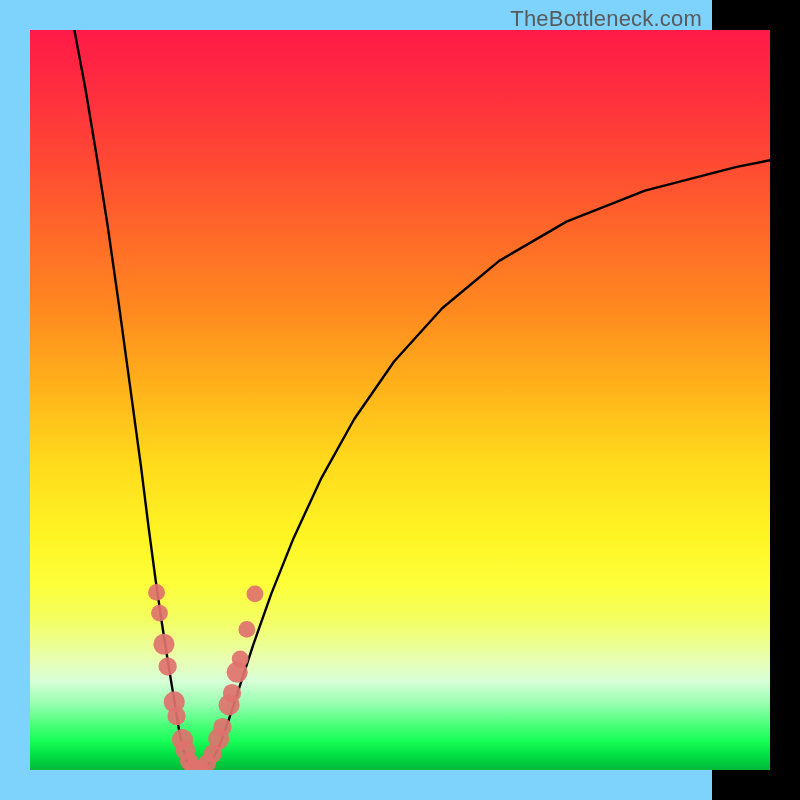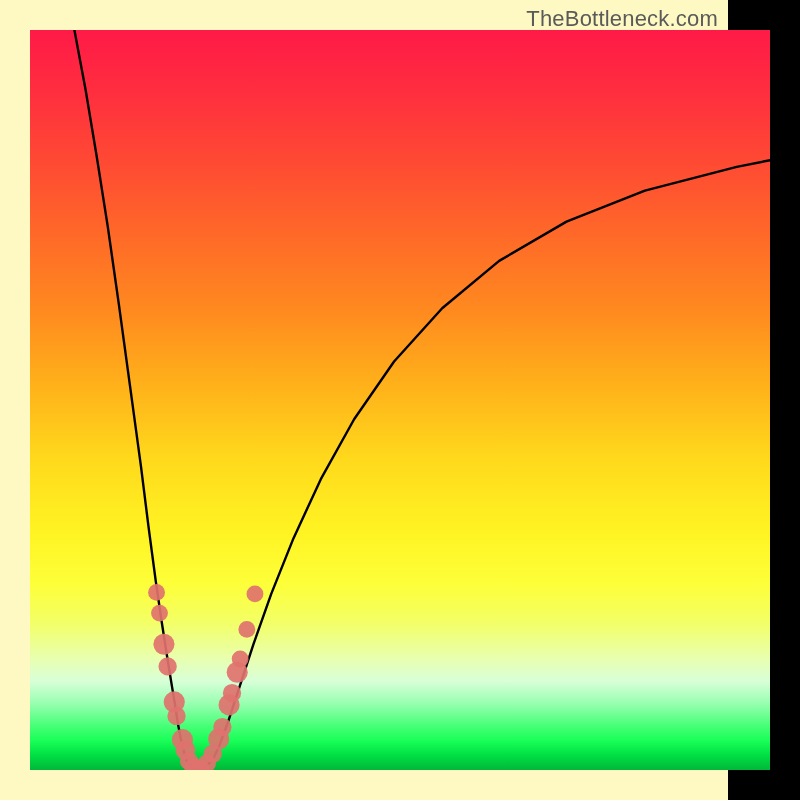--- a/index.html
+++ b/index.html
@@ -8,22 +8,21 @@
     width: 800px;
     height: 800px;
     overflow: hidden;
     background: #000;
     font-family: Arial, Helvetica, sans-serif;
   }
   .frame {
     position: relative;
     width: 712px;
     height: 800px;
-    background: #fef9c3;
-    padding-left: 16px;
+    background: #7dd3fc;
   }
   .plot-area {
     position: absolute;
     left: 30px;
     top: 30px;
     width: 740px;
     height: 740px;
     background: linear-gradient(to bottom,
       #ff1a47 0%,
       #ff2d3f 8%,

